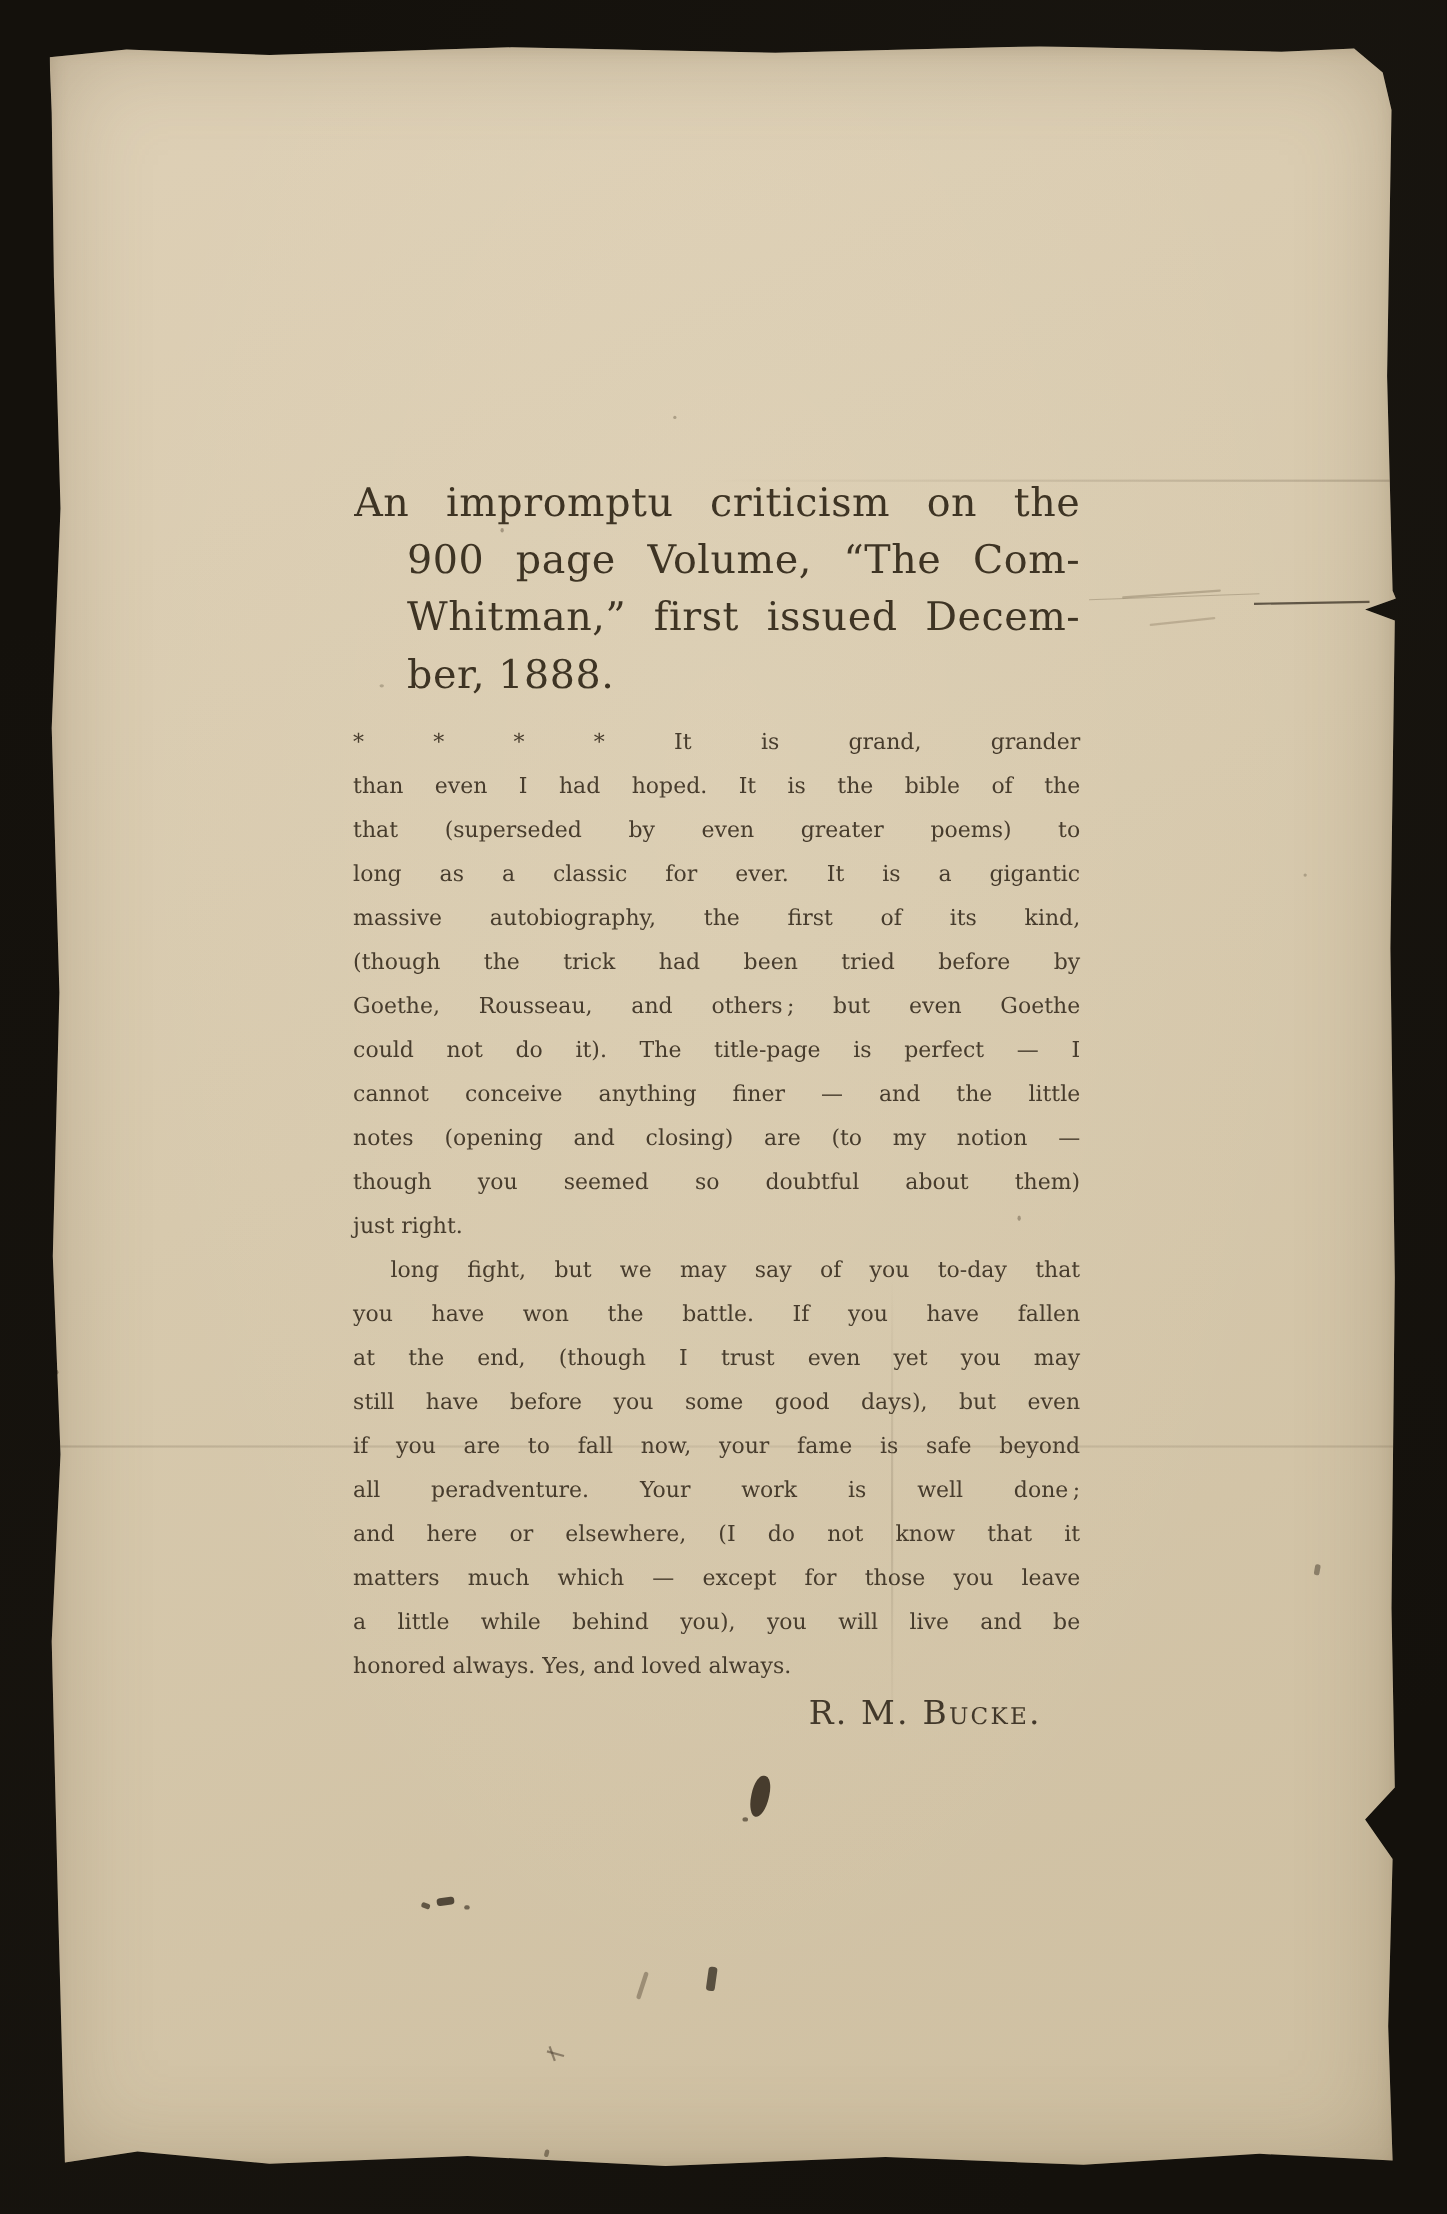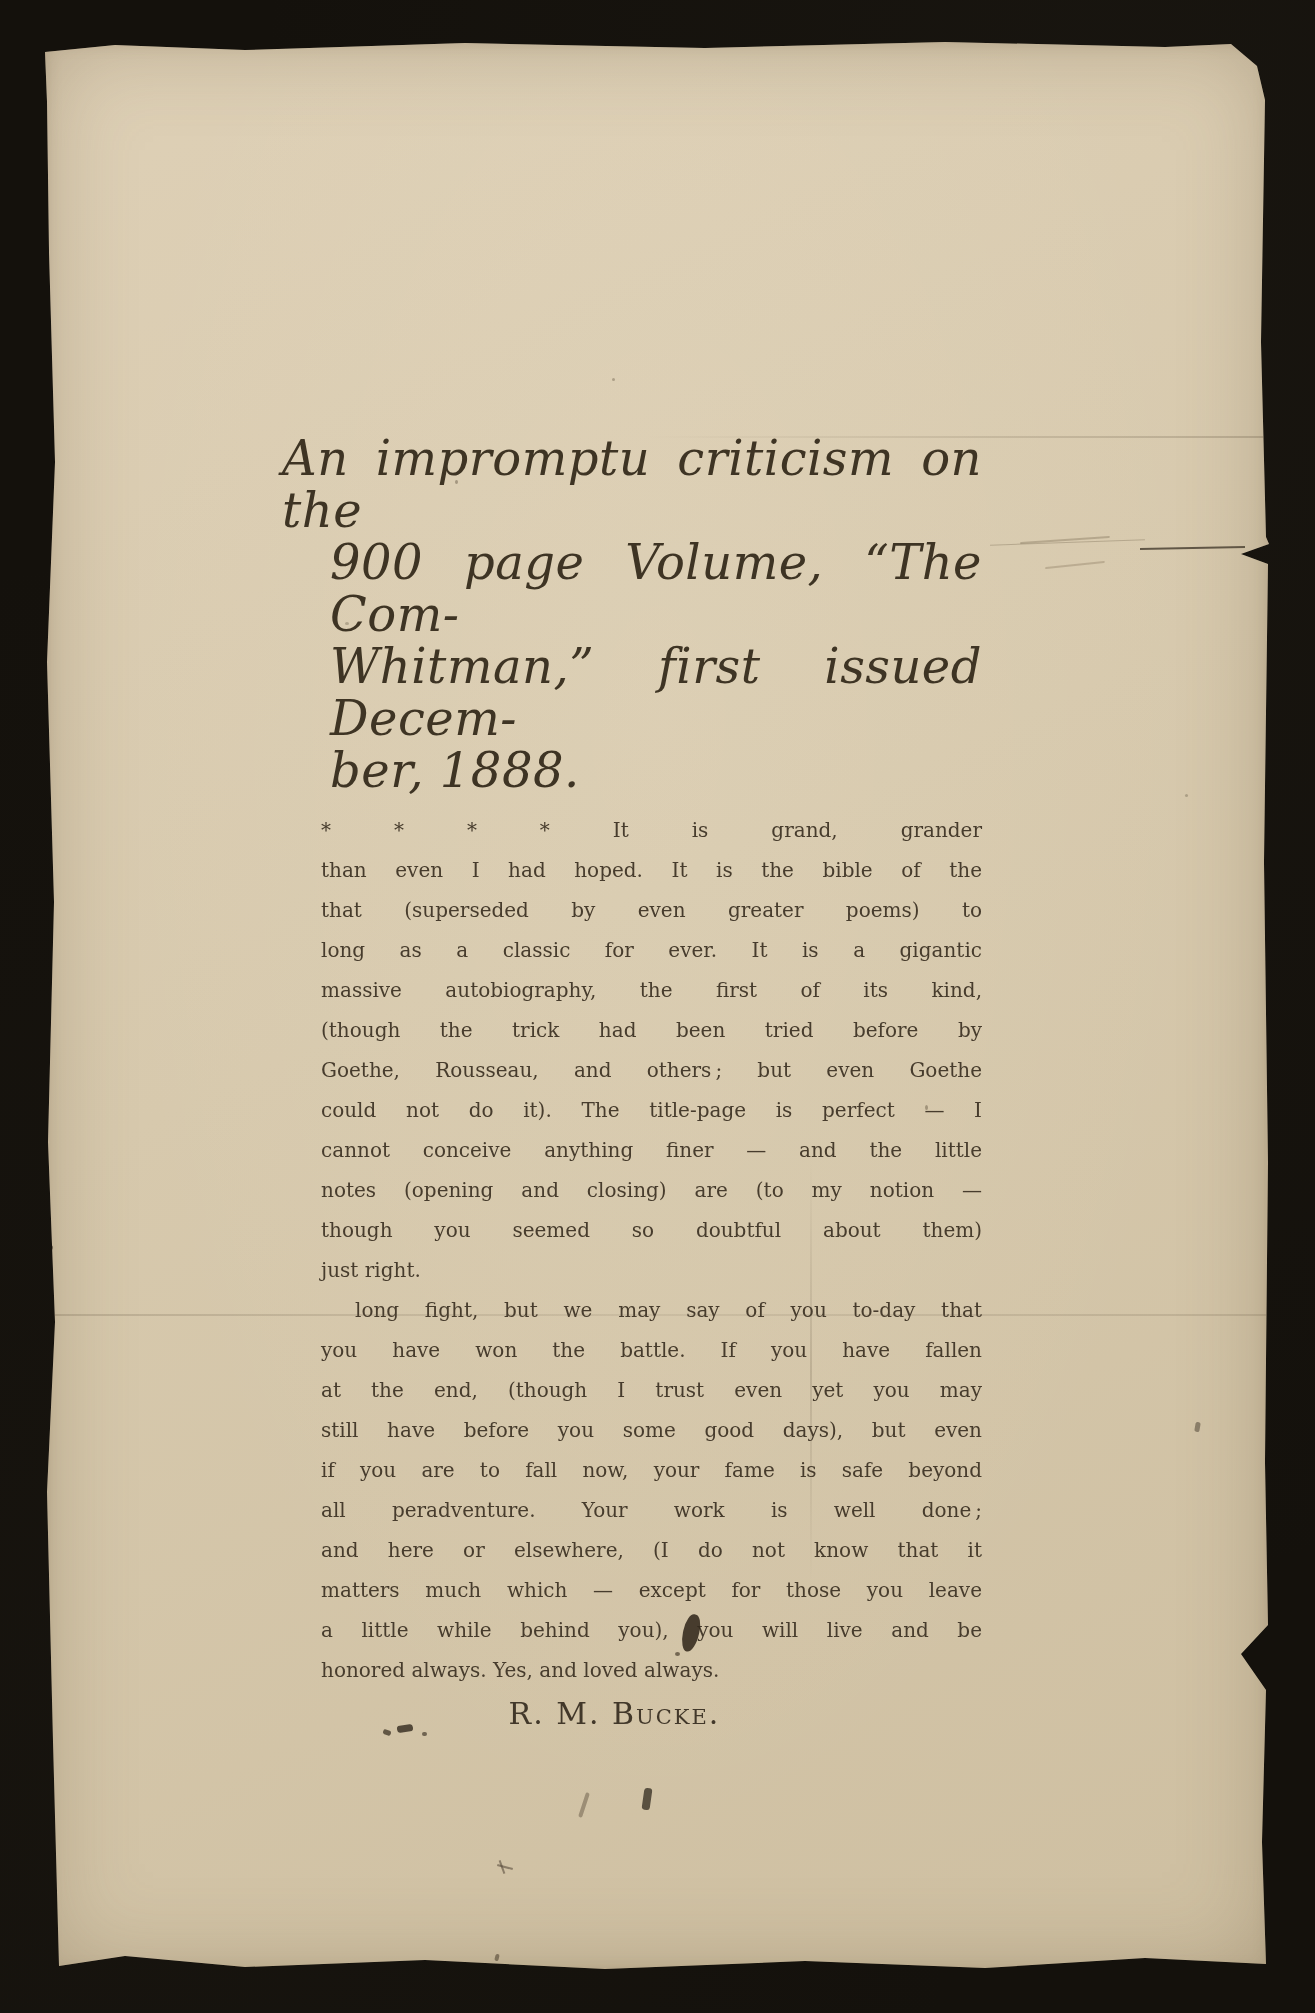--- a/index.html
+++ b/index.html
@@ -44,37 +44,37 @@
   .content {
     position: absolute; left: 237px; top: 390px; width: 700px;
     color: #473c2d;
   }
   .tline {
     text-align: justify;
     text-align-last: justify;
   }
   .tline:last-child { text-align-last: left; }
   .heading {
-    font-style: italic;
-    font-size: 48px;
+    font-size: 36px;
     line-height: 52px;
     color: #3e3424;
     letter-spacing: 0.5px;
+    margin-left: 40px;
   }
   .heading .tline { padding-left: 48px; }
   .heading .tline:first-child { padding-left: 0; }
   .body-text { margin-top: 14px; font-size: 20px; line-height: 40px; margin-left: 39px; }
   .para { margin: 0; }
   .indent-first .tline:first-child { text-indent: 34px; }
   .signature {
     margin-top: 6px;
     font-variant: small-caps;
     font-size: 30px;
     letter-spacing: 2px;
-    text-align: center;
+    text-align: right;
     padding-right: 35px;
     color: #42382a;
   }
   
   .mark { position: absolute; pointer-events: none; }
   .crack-line   { left: 1095px; top: 505px; width: 105px; height: 2px; background: rgba(58,48,36,0.75); transform: rotate(-1deg); }
   .crease-ext   { left: 945px;  top: 500px; width: 155px; height: 1px; background: rgba(100,85,62,0.30); transform: rotate(-2deg); }
   .scuff-1      { left: 975px;  top: 497px; width: 90px;  height: 2px; background: rgba(110,95,70,0.33); transform: rotate(-4deg); border-radius: 2px; }
   .scuff-2      { left: 1000px; top: 522px; width: 60px;  height: 2px; background: rgba(110,95,70,0.28); transform: rotate(-6deg); border-radius: 2px; }
   .crease-h1    { left: 600px;  top: 394px; width: 625px; height: 2px; background: linear-gradient(to right, transparent, rgba(95,82,62,0.16) 55%, rgba(95,82,62,0.26)); }

